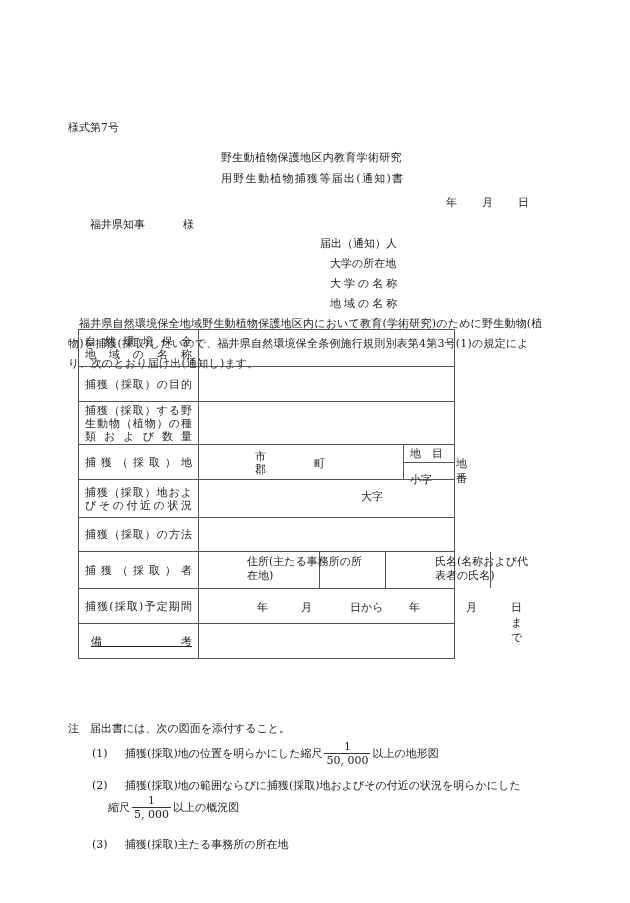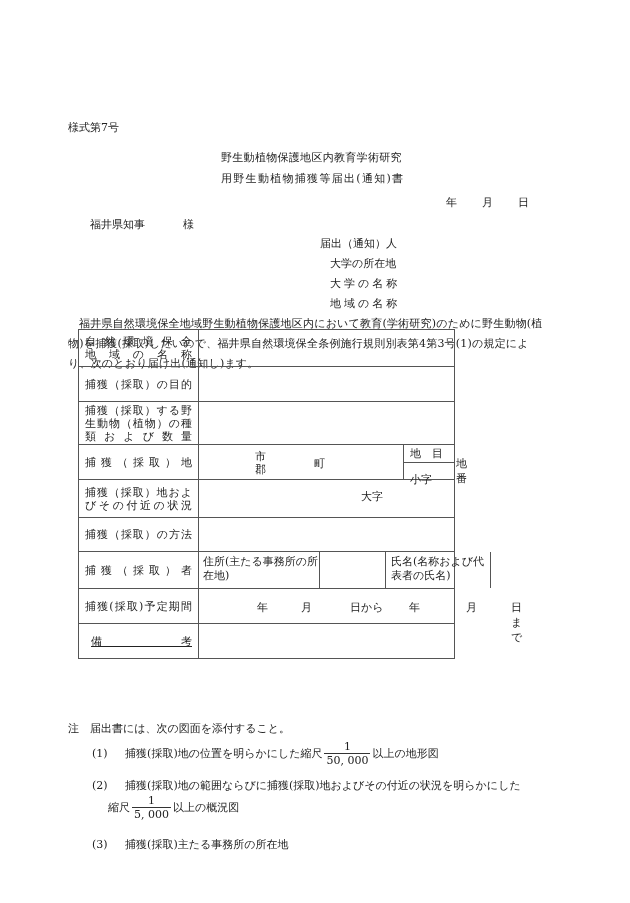--- a/index.html
+++ b/index.html
@@ -37,21 +37,21 @@
 
   .loc-cell { position: relative; }
   .loc-inner { position: absolute; left: 0; top: 0; right: 0; bottom: 0; }
   .loc-inner span { position: absolute; }
   .chimoku-box { position: absolute; right: 0; top: 0; width: 50px; height: 100%; border-left: 1px solid #555555; }
   .chimoku-box .hd { height: 17px; border-bottom: 1px solid #555555; display: flex; justify-content: space-between; padding: 0 6px; line-height: 17px; }
 
   .catcher-cell { position: relative; }
   .catcher-inner { position: absolute; left: 0; right: 0; top: 0; bottom: 0; }
   .catcher-inner .seg { position: absolute; top: 0; bottom: 0; border-right: 1px solid #555555; }
-  .catcher-inner .txt { position: absolute; line-height: 14px; white-space: normal; }
+  .catcher-inner .txt { position: absolute; line-height: 14px; white-space: normal; margin-left: 44px; }
 
   .period { position: relative; }
   .period span { position: absolute; top: 11px; }
 
   .note-head { left: 68px; top: 681px; }
   .note-item { left: 92px; }
   .frac { display: inline-block; vertical-align: middle; text-align: center; margin: 0 2px; line-height: 13px; }
   .frac .num { display: block; border-bottom: 1px solid #333333; padding: 0 2px; }
   .frac .den { display: block; padding: 0 2px; }
 </style>

